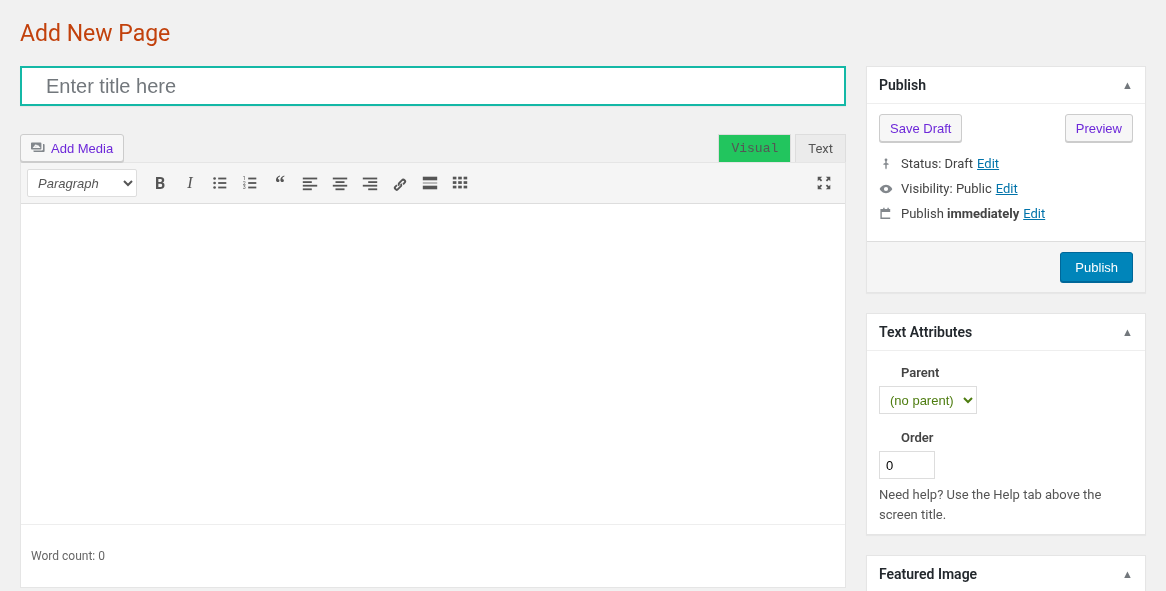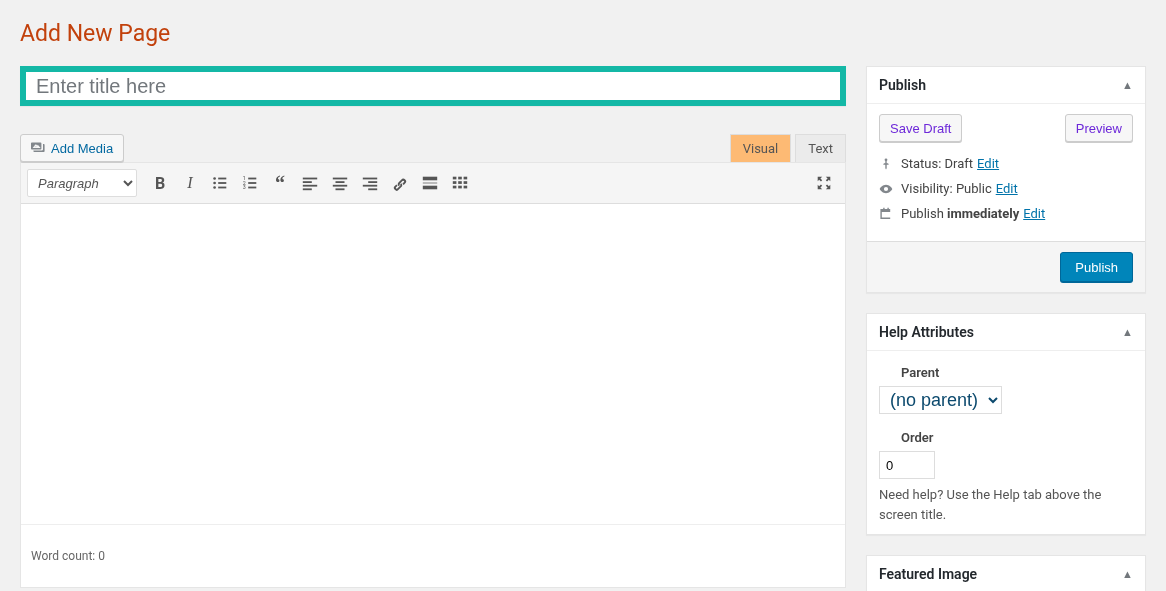--- a/index.html
+++ b/index.html
@@ -22,57 +22,57 @@
     padding: 9px 0 4px 0;
     line-height: 29px;
     color: #c2410c;
   }
   .columns { display: flex; gap: 20px; }
   .col-main { flex: 1; min-width: 0; }
   .col-side { width: 280px; }
   .title-input {
     width: 100%;
     height: 40px;
-    padding: 3px 10px;
+    padding: 3px 24px;
     font-size: 20px;
     line-height: 100%;
-    border: 6px solid #14b8a6;
+    border: 2px solid #14b8a6;
     background: #fff;
     color: #32373c;
     outline: none;
     box-shadow: 0 1px 1px rgba(0,0,0,.04);
   }
   .title-input::placeholder { color: #72777c; font-size: 20px; }
   .media-row { margin-top: 28px; display:flex; justify-content: space-between; align-items: flex-end; }
   .btn {
     display: inline-flex;
     align-items: center;
     height: 28px;
     padding: 0 10px;
     border: 1px solid #ccc;
     background: #f7f7f7;
-    color: #0369a1;
+    color: #6d28d9;
     font-size: 13px;
     cursor: pointer;
     border-radius: 3px;
     box-shadow: 0 1px 0 #ccc;
   }
   .btn .ic { margin-right: 4px; color:#82878c; }
   .tabs { display:flex; }
   .tab {
     padding: 6px 12px;
     font-size: 13px;
     border: 1px solid #ddd;
     border-bottom: none;
     background: #ebebeb;
     color: #555;
     cursor: pointer;
     margin-left: 4px;
   }
-  .tab.active { background: #fdba74; border-color:#ddd; }
+  .tab.active { background: #22c55e; border-color:#ddd;font-family:Liberation Mono, monospace; }
   .editor-box {
     background: #fff;
     border: 1px solid #e5e5e5;
   }
   .toolbar {
     display:flex;
     align-items:center;
     gap: 0;
     padding: 5px 6px;
     border-bottom: 1px solid #ddd;
@@ -146,21 +146,21 @@
   }
   .primary-btn {
     height:30px; padding:0 14px;
     background:#0085ba; border:1px solid #006799;
     color:#fff; font-size:13px; border-radius:3px;
     cursor:pointer;
     box-shadow: 0 1px 0 #006799;
     display:inline-flex; align-items:center;
   }
   .field-label { display:block; font-weight:600; margin: 4px 0 6px; font-size:13px;padding-left:22px; }
-  .sel { height:28px; border:1px solid #ddd; background:#fff; font-size:18px; color:#0c4a6e; padding:0 6px; }
+  .sel { height:28px; border:1px solid #ddd; background:#fff; font-size:13px; color:#4d7c0f; padding:0 6px; }
   .num-input { height:28px; width:56px; border:1px solid #ddd; font-size:13px; padding:0 6px; }
   .help-text { margin-top:6px; color:#555; font-size:13px; line-height:1.5; }
   svg { display:block; }
 </style>
 </head>
 <body>
 
 <div class="wrap">
   <h1>Add New Page</h1>
 
@@ -324,21 +324,21 @@
             <a>Edit</a>
           </div>
         </div>
         <div class="publish-row">
           <button class="primary-btn">Publish</button>
         </div>
       </div>
 
       <div class="postbox">
         <div class="postbox-header">
-          <span>Help Attributes</span>
+          <span>Text Attributes</span>
           <span class="tri">▲</span>
         </div>
         <div class="postbox-body">
           <label class="field-label">Parent</label>
           <select class="sel">
             <option>(no parent)</option>
           </select>
 
           <label class="field-label" style="margin-top:16px;">Order</label>
           <input class="num-input" type="text" value="0" style="">

